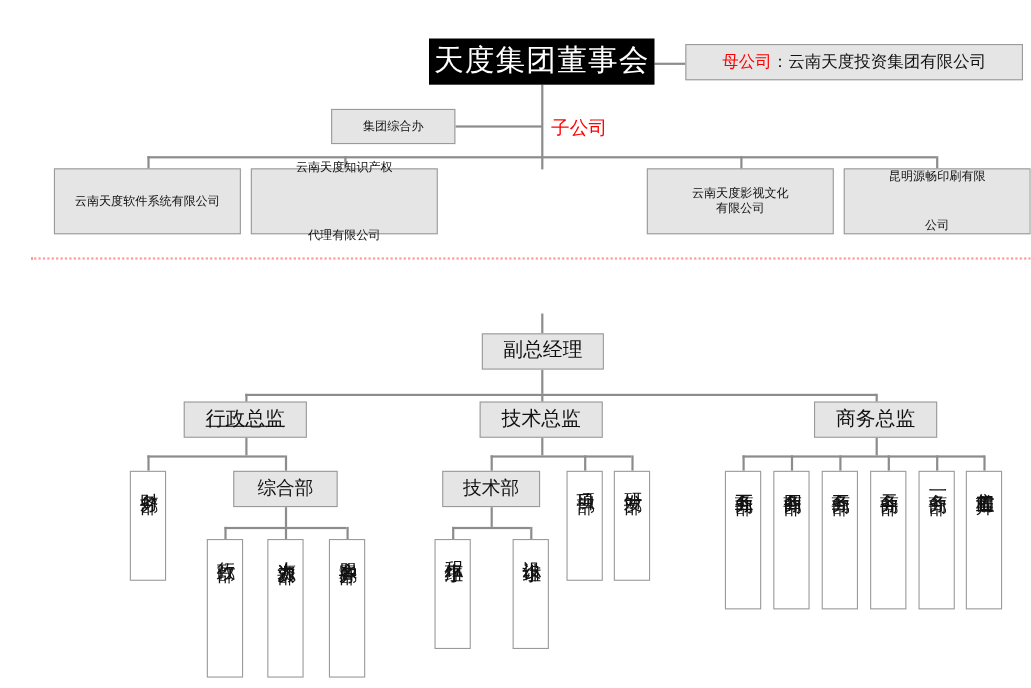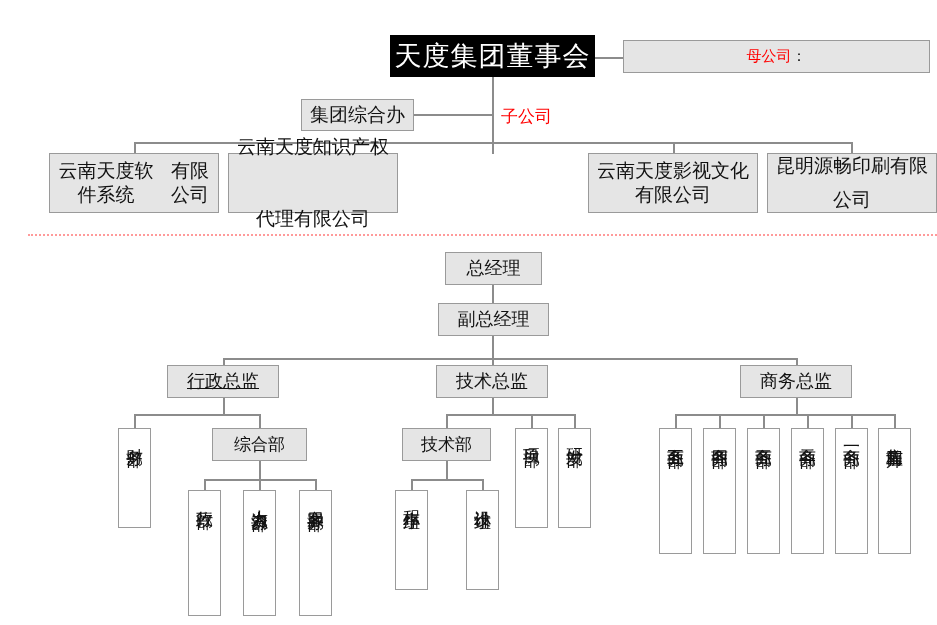--- a/index.html
+++ b/index.html
@@ -33,21 +33,21 @@
     font-size:27px;
     letter-spacing:1px;
     font-weight:400;
   }
   .node.legend{
     border:1.5px solid #9a9a9a;
     font-size:15px;
     white-space:nowrap;
     padding:0 10px;
   }
-  .node.sub{ font-size:19px; }
+  .node.sub{ font-size:11px; }
   .node.role{ font-size:18px; }
   .node.dept{ font-size:17px; }
 
   
   .vert{
     position:absolute;
     box-sizing:border-box;
     border:1.5px solid #9a9a9a;
     background:#ffffff;
     color:#111111;
@@ -95,20 +95,21 @@
 
 <div id="chart">
 
   <div class="node dark" style="left:362px;top:35px;width:205px;height:42px;">天度集团董事会</div>
 
   <div class="ln h" style="left:567px;top:57px;width:28px;"></div>
 
   <div class="node legend" style="left:595px;top:40px;width:307px;height:33px;">
     <span class="red">母公司</span>
       <span class="blk">：</span>
+      <span class="blk">云南天度投资集团有限公司</span>
   </div>
 
   <div class="ln v" style="left:464px;top:77px;height:65px;"></div>
 
   <div class="node sub" style="left:273px;top:99px;width:113px;height:32px;">集团综合办</div>
 
   <div class="ln h" style="left:386px;top:114px;width:79px;"></div>
 
   <div class="redlabel" style="left:473px;top:105px;">子公司</div>
 
@@ -132,21 +133,20 @@
     <span>云南天度影视文化</span>
     <span>有限公司</span>
   </div>
   <div class="node sub" style="left:739px;top:153px;width:170px;height:60px;flex-direction:column;justify-content:space-between;">
     <span>昆明源畅印刷有限</span>
     <span>公司</span>
   </div>
 
   <div class="divider" style="top:234px;"></div>
 
-  <div class="node role" style="left:417px;top:252px;width:97px;height:33px;">总经理</div>
 
   <div class="ln v" style="left:464px;top:285px;height:18px;"></div>
 
   <div class="node role" style="left:410px;top:303px;width:111px;height:33px;">副总经理</div>
 
   <div class="ln v" style="left:464px;top:336px;height:22px;"></div>
 
   <div class="ln h" style="left:195px;top:358px;width:574px;"></div>
   <div class="ln v" style="left:195px;top:358px;height:9px;"></div>
   <div class="ln v" style="left:464px;top:358px;height:9px;"></div>

